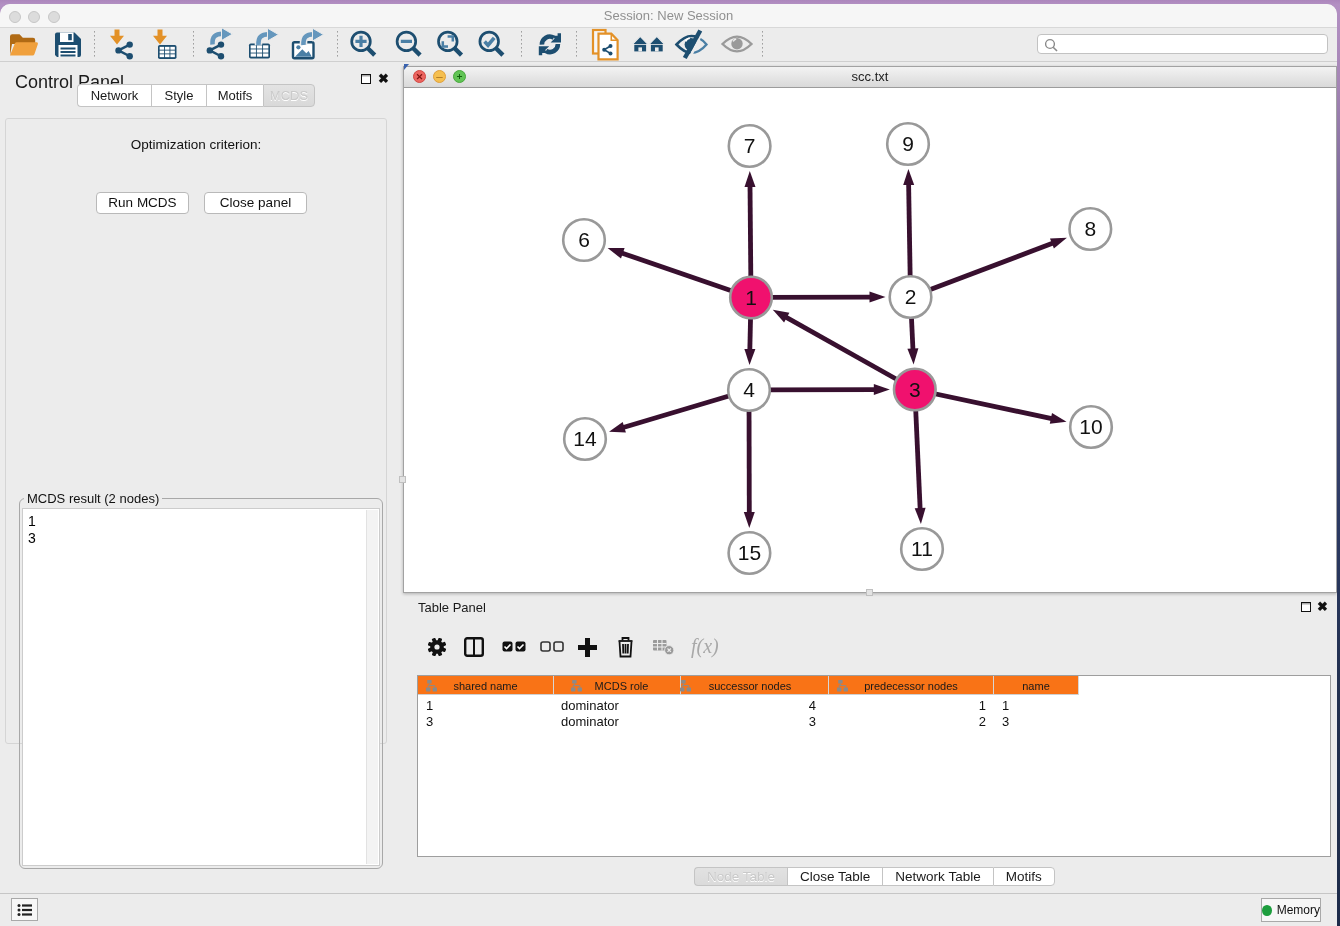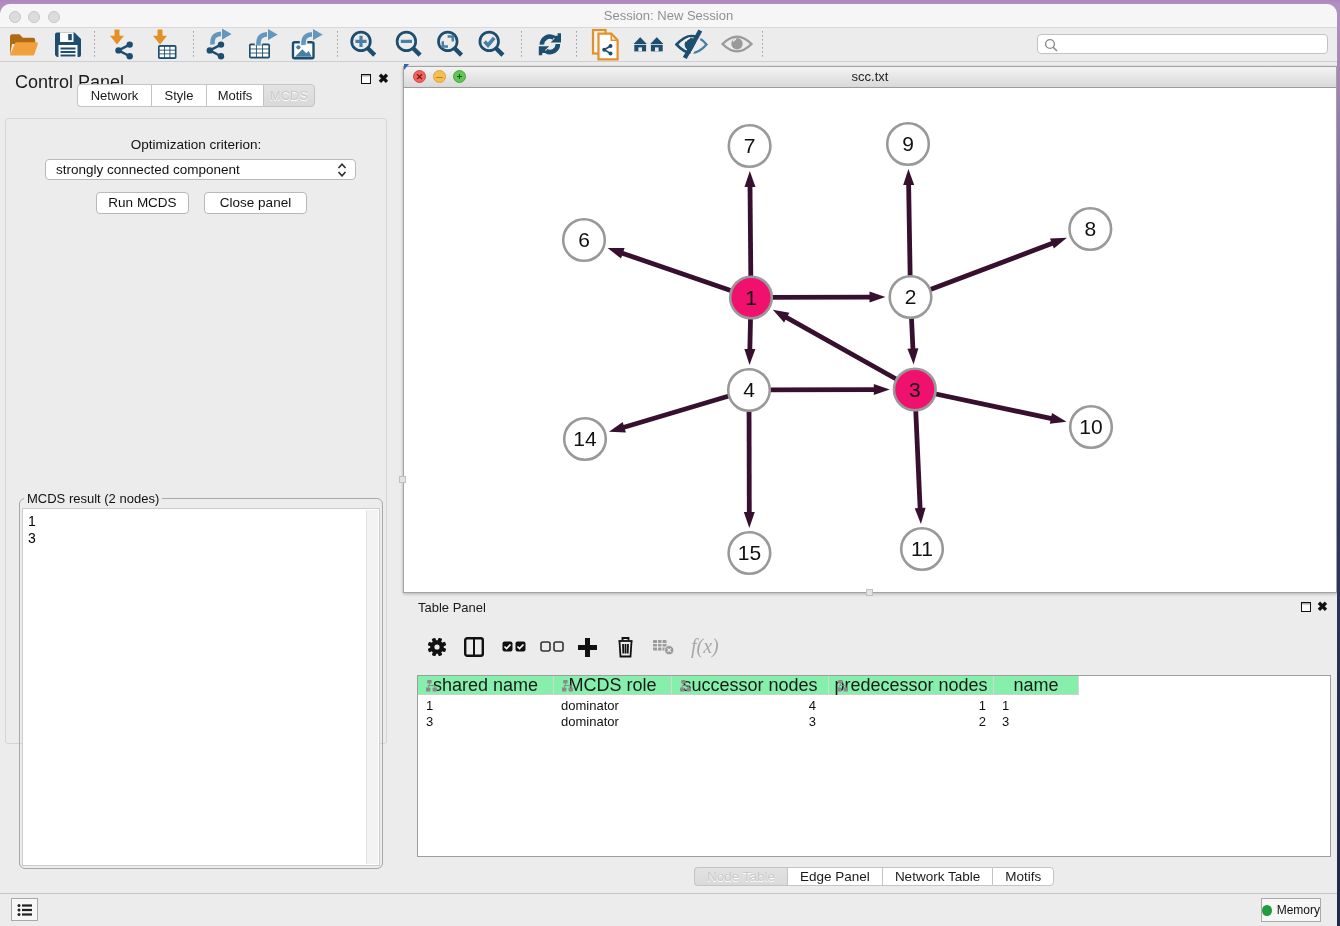--- a/index.html
+++ b/index.html
@@ -30,21 +30,21 @@
 .splitter-grip{position:absolute;width:7px;height:7px;background:#e3e3e3;border:1px solid #c0c0c0}
 
 .netwin{position:absolute;left:403px;top:62px;width:934px;height:527px;background:#fff;border:1px solid #a2a2a2;box-shadow:0 1px 3px rgba(0,0,0,.25)}
 .nw-title{position:absolute;left:0;top:0;width:100%;height:21px;background:linear-gradient(#f3f3f3,#d9d9d9);border-bottom:1px solid #9c9c9c}
 .nw-title .t{position:absolute;top:2px;width:100%;text-align:center;font-size:13px;color:#222}
 .nwtl{position:absolute;top:3px;width:13px;height:13px;border-radius:50%;display:flex;align-items:center;justify-content:center;font-size:9px;font-weight:bold}
 
 .tp-title{position:absolute;left:418px;top:596px;font-size:13px;color:#1a1a1a}
 .tp-toolbar{position:absolute;left:403px;top:618px;width:934px;height:48px}
 .tbl{position:absolute;left:417px;top:671px;width:914px;height:182px;background:#fff;border:1px solid #9e9e9e}
-.tbl-header{position:absolute;left:0;top:0;height:19px;background:#86efac;border-bottom:1px solid #cfcfcf;font-size:18px;color:#1a1a1a}
+.tbl-header{position:absolute;left:0;top:0;height:19px;background:#f97316;border-bottom:1px solid #cfcfcf;font-size:11px;color:#1a1a1a}
 .th{position:absolute;top:0;height:19px;border-right:1px solid #d6d6d6;display:flex;align-items:center;justify-content:center}
 .td{position:absolute;font-size:13px;color:#111;height:16px}
 .bot-tabs{position:absolute;top:863px;left:694px;height:19px;display:flex}
 .btab{height:19px;font-size:13.5px;color:#1a1a1a;background:#fff;border:1px solid #c4c4c4;border-right:none;display:flex;align-items:center;padding:0 12px}
 .btab.sel{background:linear-gradient(#e2e2e2,#dadada);color:#c9c9c9;text-shadow:0 1px 0 #fff;border-radius:4px 0 0 4px}
 .btab:last-child{border-right:1px solid #c4c4c4;border-radius:0 4px 4px 0}
 .statusbar{position:absolute;left:0;top:889px;width:100%;height:33px;background:#ececec;border-top:1px solid #c6c6c6}
 .mem-btn{position:absolute;right:16px;top:4px;width:60px;height:24px;background:#f7f7f7;border:1px solid #a9a9a9;font-size:12px;color:#111;display:flex;align-items:center;justify-content:flex-end;gap:5px}
 .list-btn{position:absolute;left:11px;top:4px;width:27px;height:23px;background:#f7f7f7;border:1px solid #a9a9a9;display:flex;align-items:center;justify-content:center}
 </style></head>
@@ -192,26 +192,20 @@
  <div class="float-ic" style="left:361px;top:70px"></div>
  <div class="close-ic" style="left:378px;top:70px">✖</div>
  <div class="tabs">
   <div class="tab" style="width:74px">Network</div>
       <div class="tab" style="width:55px">Style</div>
       <div class="tab" style="width:57px">Motifs</div>
       <div class="tab sel" style="width:52px">MCDS</div>
  </div>
  <div class="cp-pane">
   <div class="opt-label">Optimization criterion:</div>
-  <div class="dropdown">strongly connected component
-    <svg style="position:absolute;right:8px;top:3px" width="10" height="14" viewBox="0 0 10 14">
-          <path d="M1.5 5 L5 1.2 L8.5 5" fill="none" stroke="#333" stroke-width="1.7"></path>
-          <path d="M1.5 9 L5 12.8 L8.5 9" fill="none" stroke="#333" stroke-width="1.7"></path>
-        </svg>
-  </div>
   <div class="btn" style="left:90px;top:73px;width:93px">Run MCDS</div>
   <div class="btn" style="left:198px;top:73px;width:103px">Close panel</div>
   <div class="fieldset">
     <div class="legend">MCDS result (2 nodes)</div>
     <div class="fs-white">
       <div style="position:absolute;left:5px;top:4px;font-size:14px;color:#000;line-height:16.5px">1<br>3</div>
       <div class="fs-scroll"></div>
     </div>
   </div>
  </div>
@@ -352,21 +346,21 @@
               <rect x="1.2" y="0" width="4.4" height="3.6" rx="0.6"></rect>
               <rect x="0" y="7.6" width="4.4" height="3.8" rx="0.6"></rect>
               <rect x="6.6" y="7.6" width="4.4" height="3.8" rx="0.6"></rect>
             </g>
             <g stroke="#8a8a8a" stroke-width="1" fill="none">
               <path d="M3.4 3.6 L3.4 5.6 M2.2 5.6 L8.8 5.6 M2.2 5.6 L2.2 7.6 M8.8 5.6 L8.8 7.6"></path>
             </g>
           </svg>
           <span>shared name</span>
         </div>
-        <div class="th" style="left:136px;width:118px">
+        <div class="th" style="left:145px;width:118px">
           <svg width="12" height="12" viewBox="0 0 12 12" style="position:absolute;left:8px;top:4px">
             <g fill="#8a8a8a">
               <rect x="1.2" y="0" width="4.4" height="3.6" rx="0.6"></rect>
               <rect x="0" y="7.6" width="4.4" height="3.8" rx="0.6"></rect>
               <rect x="6.6" y="7.6" width="4.4" height="3.8" rx="0.6"></rect>
             </g>
             <g stroke="#8a8a8a" stroke-width="1" fill="none">
               <path d="M3.4 3.6 L3.4 5.6 M2.2 5.6 L8.8 5.6 M2.2 5.6 L2.2 7.6 M8.8 5.6 L8.8 7.6"></path>
             </g>
           </svg>
@@ -408,21 +402,21 @@
 <div class="td" style="left:528px;top:22px;width:40px;text-align:right">1</div>
 <div class="td" style="left:584px;top:22px">1</div>
 <div class="td" style="left:8px;top:38px">3</div>
 <div class="td" style="left:143px;top:38px">dominator</div>
 <div class="td" style="left:358px;top:38px;width:40px;text-align:right">3</div>
 <div class="td" style="left:528px;top:38px;width:40px;text-align:right">2</div>
 <div class="td" style="left:584px;top:38px">3</div>
  </div>
  <div class="bot-tabs">
   <div class="btab sel">Node Table</div>
-      <div class="btab">Edge Panel</div>
+      <div class="btab">Close Table</div>
       <div class="btab">Network Table</div>
       <div class="btab">Motifs</div>
  </div>
  <div class="statusbar">
    <div class="list-btn">
         <svg width="16" height="14" viewBox="0 0 16 14">
           <g fill="#222">
             <circle cx="2" cy="2.5" r="1.5"></circle>
             <rect x="5" y="1.4" width="10" height="2.2"></rect>
             <circle cx="2" cy="7" r="1.5"></circle>

